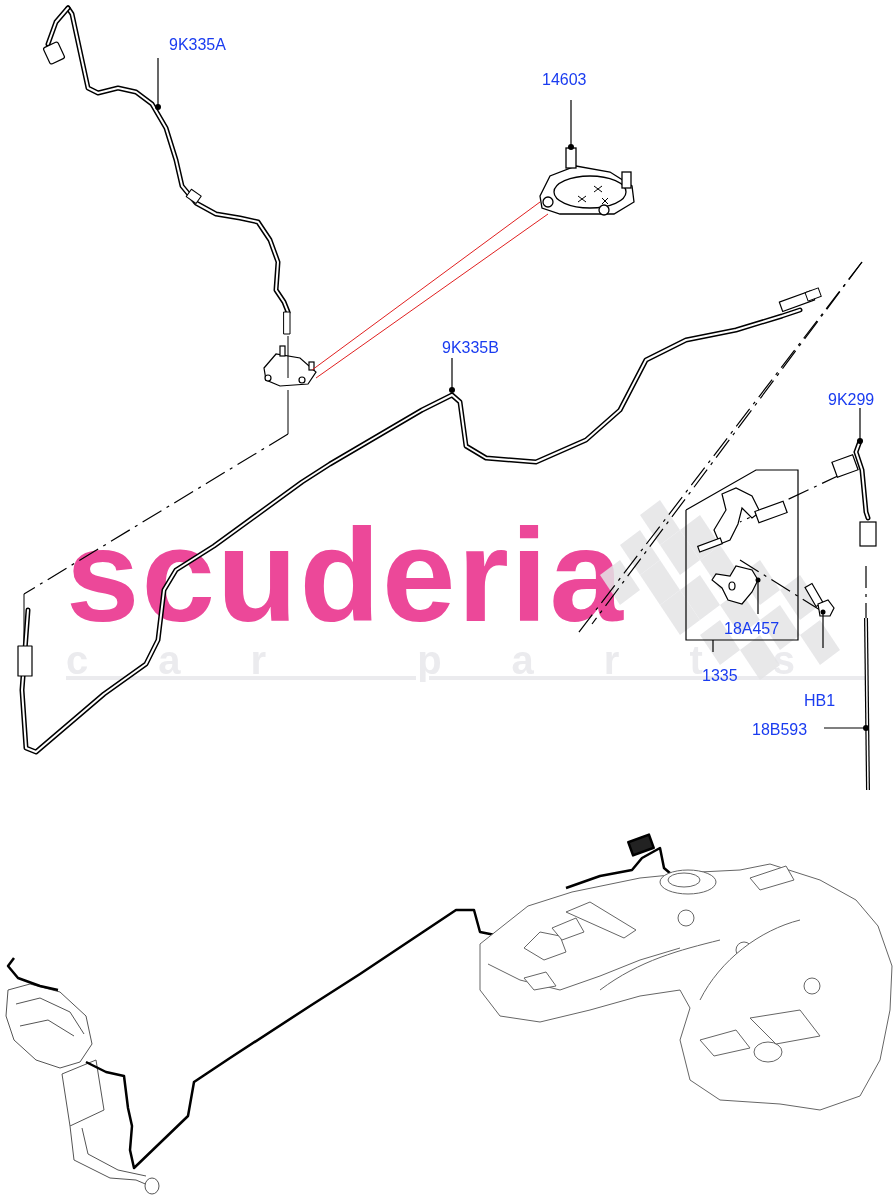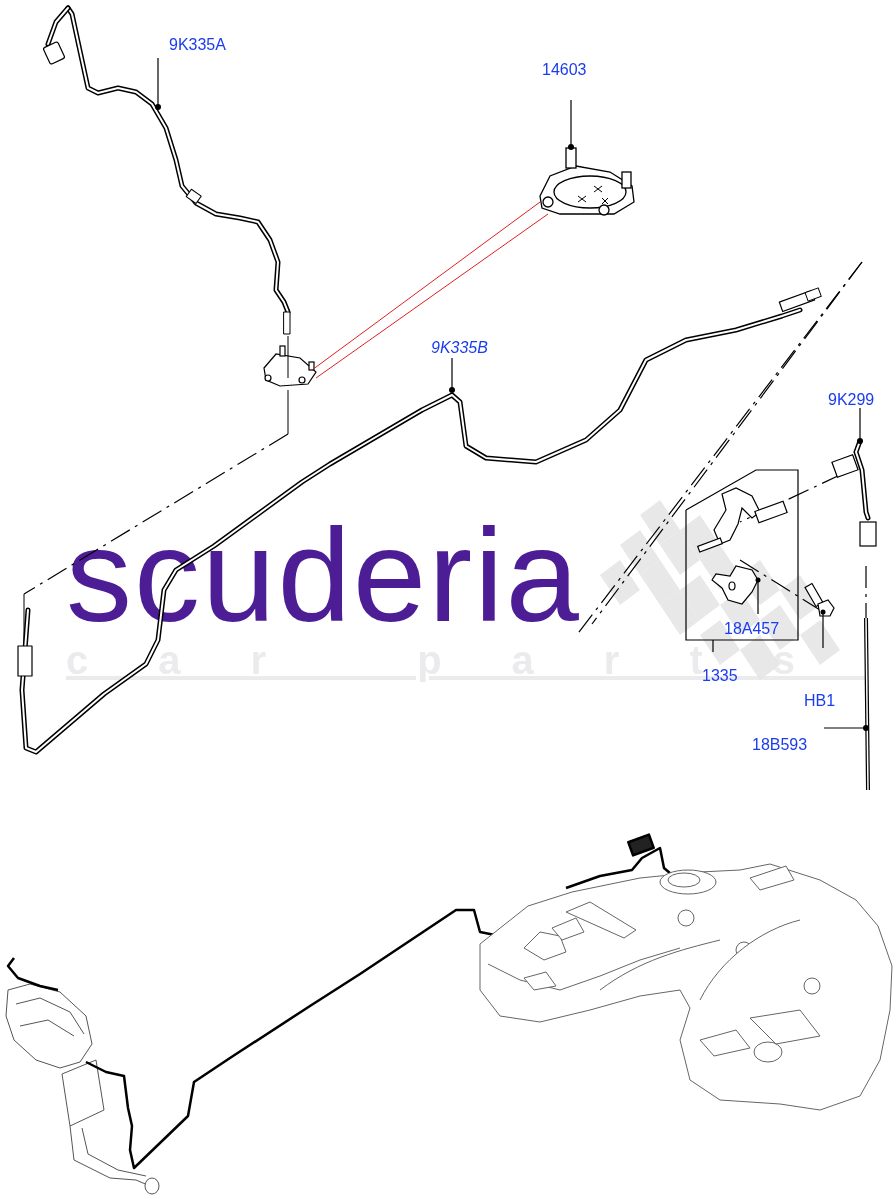--- a/index.html
+++ b/index.html
@@ -1,18 +1,18 @@
 <!DOCTYPE html>
 <html><head>
   <meta charset="utf-8">
   <style>
     html, body { margin: 0; padding: 0; background: #ffffff; }
     body { width: 896px; height: 1200px; position: relative; overflow: hidden; font-family: "Liberation Sans", sans-serif; }
     .canvas { position: absolute; left: 0; top: 0; width: 896px; height: 1200px; }
-    .wm-main { position: absolute; left: 66px; top: 510px; font-family: "Liberation Sans", sans-serif; font-weight: normal; font-size: 132px; letter-spacing: 2px; color: #4c1d95; line-height: 1; white-space: nowrap; }
+    .wm-main { position: absolute; left: 66px; top: 510px; font-family: "Liberation Sans", sans-serif; font-weight: bold; font-size: 132px; letter-spacing: 2px; color: #ec4899; line-height: 1; white-space: nowrap; }
     .wm-sub { position: absolute; left: 66px; top: 640px; font-family: "Liberation Sans", sans-serif; font-weight: bold; font-size: 40px; letter-spacing: 70px; color: #ebebee; line-height: 1; white-space: nowrap; text-decoration: underline; }
     .callout { position: absolute; font-family: "Liberation Sans", sans-serif; font-size: 16px; color: #1a3cf0; line-height: 1; white-space: nowrap; cursor: pointer; }
     svg { position: absolute; left: 0; top: 0; }
   </style>
 </head>
 <body>
 
 <div class="canvas">
 
   <div class="wm-main">scuderia</div>
@@ -168,21 +168,21 @@
       <circle cx="812" cy="986" r="8"></circle>
       <ellipse cx="768" cy="1052" rx="14" ry="10"></ellipse>
       <path d="M700,1040 L736,1030 L750,1048 L714,1056 Z"></path>
       <path d="M750,1018 L800,1010 L820,1036 L776,1044 Z"></path>
       <path d="M700,1000 C720,960 760,930 800,920"></path>
       <path d="M600,990 C640,960 680,950 720,940"></path>
     </g>
   </svg>
 
   <div class="callout" style="left:121px; top:37px;margin-left:48px;">9K335A</div>
-  <div class="callout" style="left:542px; top:62px;">14603</div>
-  <div class="callout" style="left:431px; top:340px;font-style:italic;">9K335B</div>
+  <div class="callout" style="left:542px; top:72px;">14603</div>
+  <div class="callout" style="left:442px; top:340px;">9K335B</div>
   <div class="callout" style="left:828px; top:392px;">9K299</div>
   <div class="callout" style="left:716px; top:621px;margin-left:8px;">18A457</div>
   <div class="callout" style="left:690px; top:668px;margin-left:12px;">1335</div>
   <div class="callout" style="left:804px; top:693px;">HB1</div>
-  <div class="callout" style="left:752px; top:722px;margin-top:15px;">18B593</div>
+  <div class="callout" style="left:752px; top:722px;">18B593</div>
 
 </div>
 
 </body></html>

